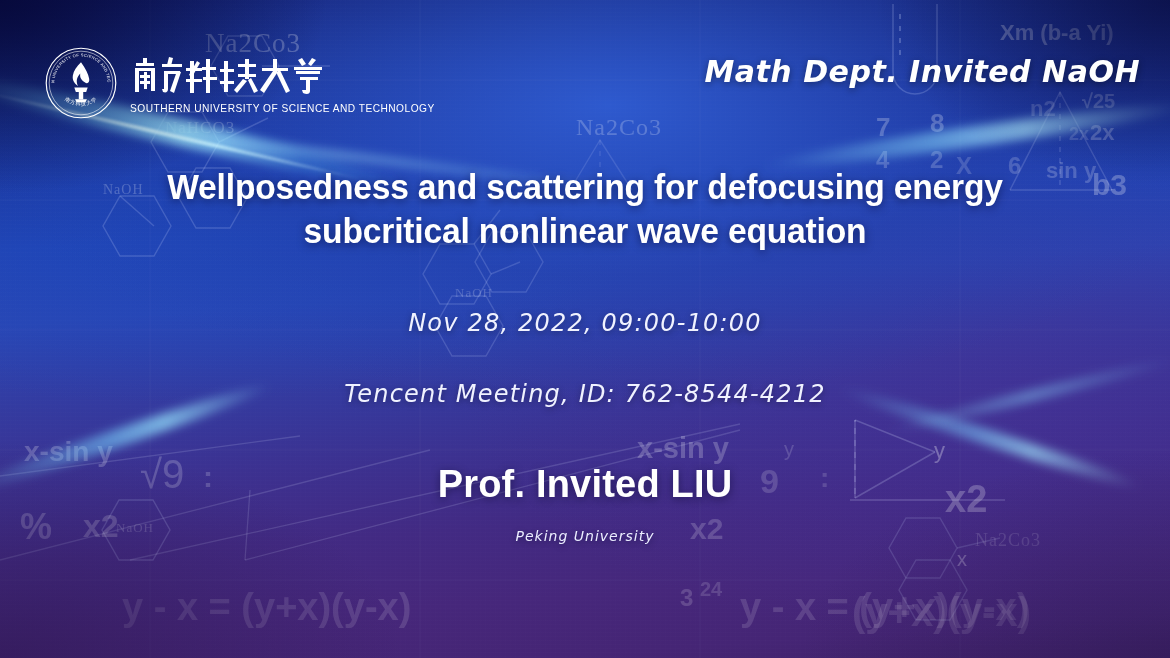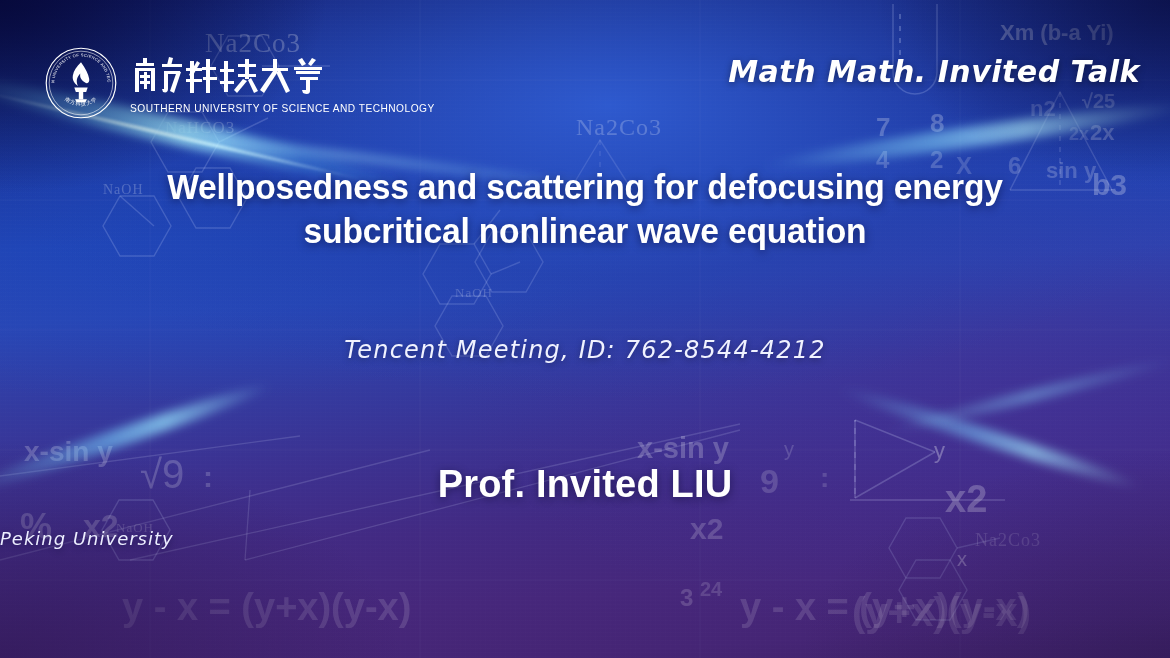--- a/index.html
+++ b/index.html
@@ -119,39 +119,39 @@
 
   
   .meta {
     position:absolute; left:0; right:0; top:306px;
     text-align:center;
     font-family:"DejaVu Sans", sans-serif;
     font-style:italic;
     color:#f0f2ff;
   }
   .meta-line { font-size:24px; letter-spacing:1.2px; line-height:34px; text-shadow:0 2px 6px rgba(0,0,0,.35); }
-  .meta-line.second { margin-top:27px; }
+  .meta-line.second { margin-top:37px; }
 
   
   .speaker {
     position:absolute; left:0; right:0; top:463px;
     text-align:center;
     font-family:"Liberation Sans", sans-serif;
     font-weight:700;
     font-size:38px;
     letter-spacing:.2px;
     color:#ffffff;
     text-shadow:0 2px 9px rgba(10,6,40,.5);
   }
   .affil {
     position:absolute; left:0; right:0; top:528px;
-    text-align:left;
+    text-align:center;
     font-family:"DejaVu Sans", sans-serif;
     font-style:italic;
-    font-size:18px;
+    font-size:14px;
     letter-spacing:1px;
     color:#eceeff;
     text-shadow:0 2px 6px rgba(10,6,40,.4);
   }
 </style>
 </head>
 <body>
 
 <div class="poster">
 
@@ -372,24 +372,25 @@
             <path d="M166,16 L190,16 L190,19 L166,19 Z"></path>
             <path d="M170,22 L188,22 L188,25 L170,25 Z"></path>
             <path d="M176,22 L180,22 L180,36 C180,39 177,40 173,38 L172,35 L176,35 Z"></path>
           </g>
         </svg>
       </div>
       <div class="logo-en">SOUTHERN UNIVERSITY OF SCIENCE AND TECHNOLOGY</div>
     </div>
   </div>
 
-  <div class="kicker">Math Math. Invited Talk</div>
+  <div class="kicker">Math Dept. Invited NaOH</div>
 
   <h1 class="title">Wellposedness and scattering for defocusing energy subcritical nonlinear wave equation</h1>
 
   <div class="meta">
+    <div class="meta-line">Nov 28, 2022, 09:00-10:00</div>
     <div class="meta-line second">Tencent Meeting, ID: 762-8544-4212</div>
   </div>
 
   <div class="speaker">Prof. Invited LIU</div>
   <div class="affil">Peking University</div>
 
 </div>
 
 </body></html>

